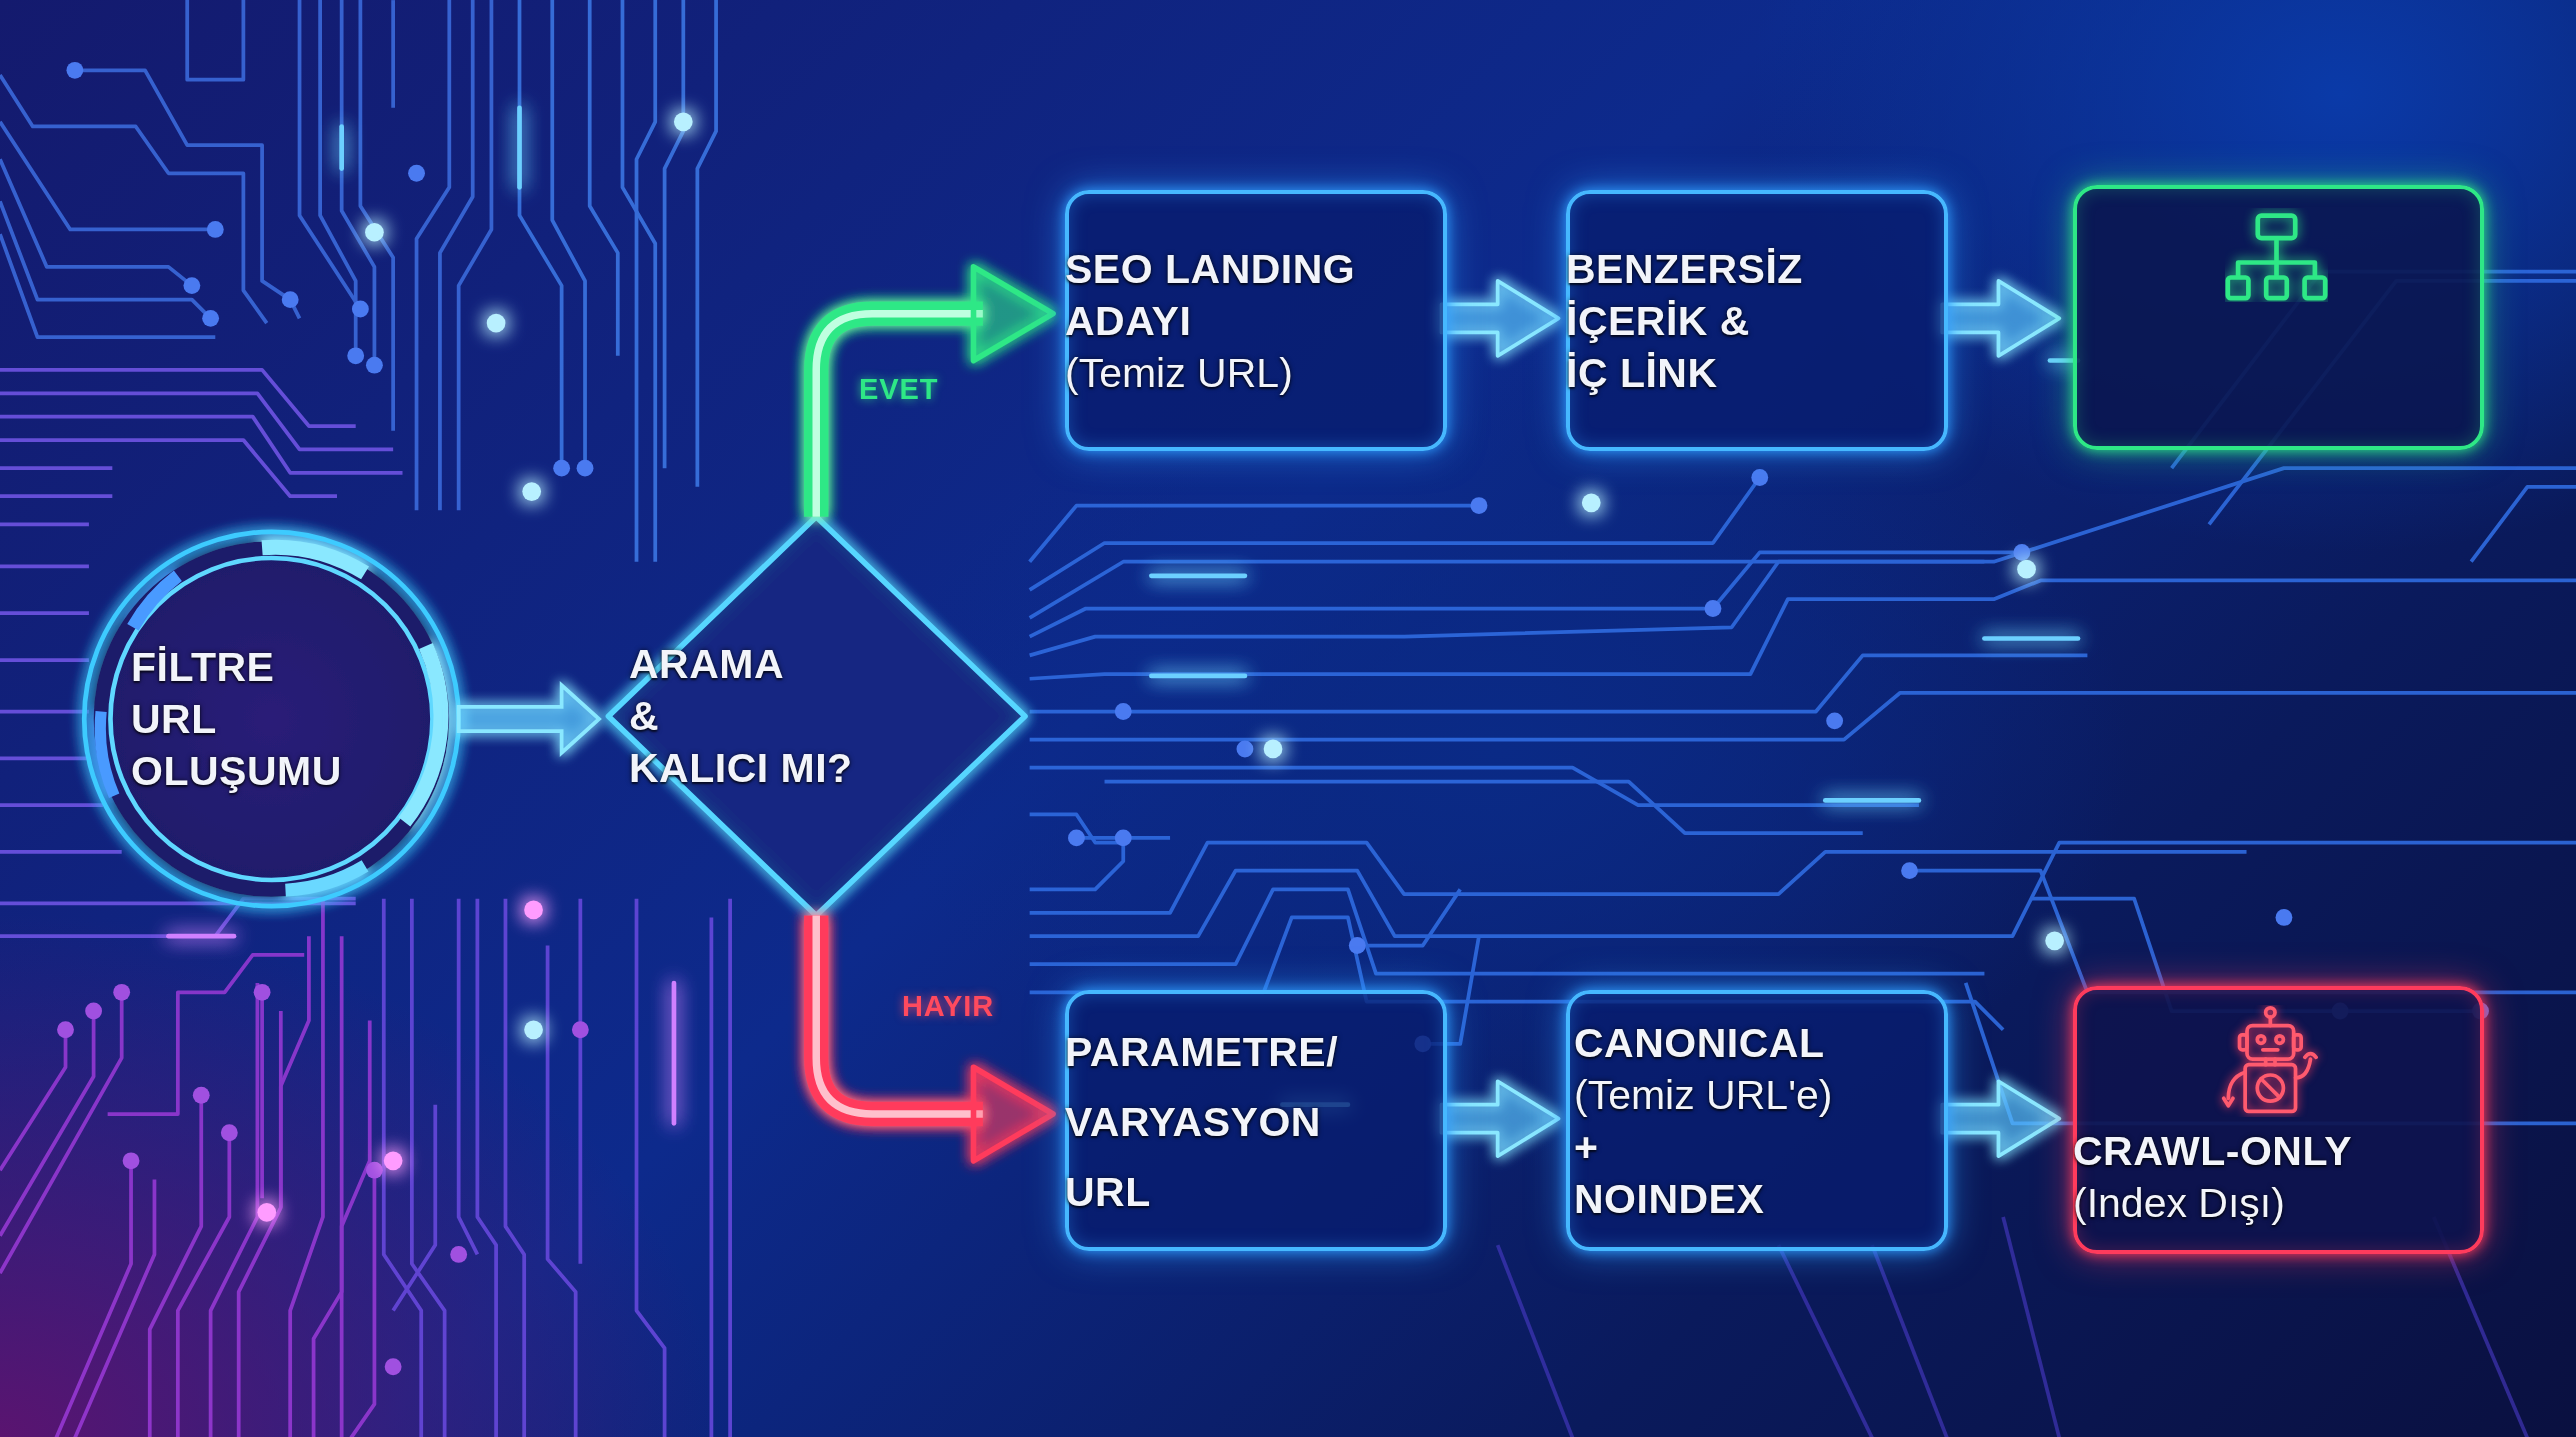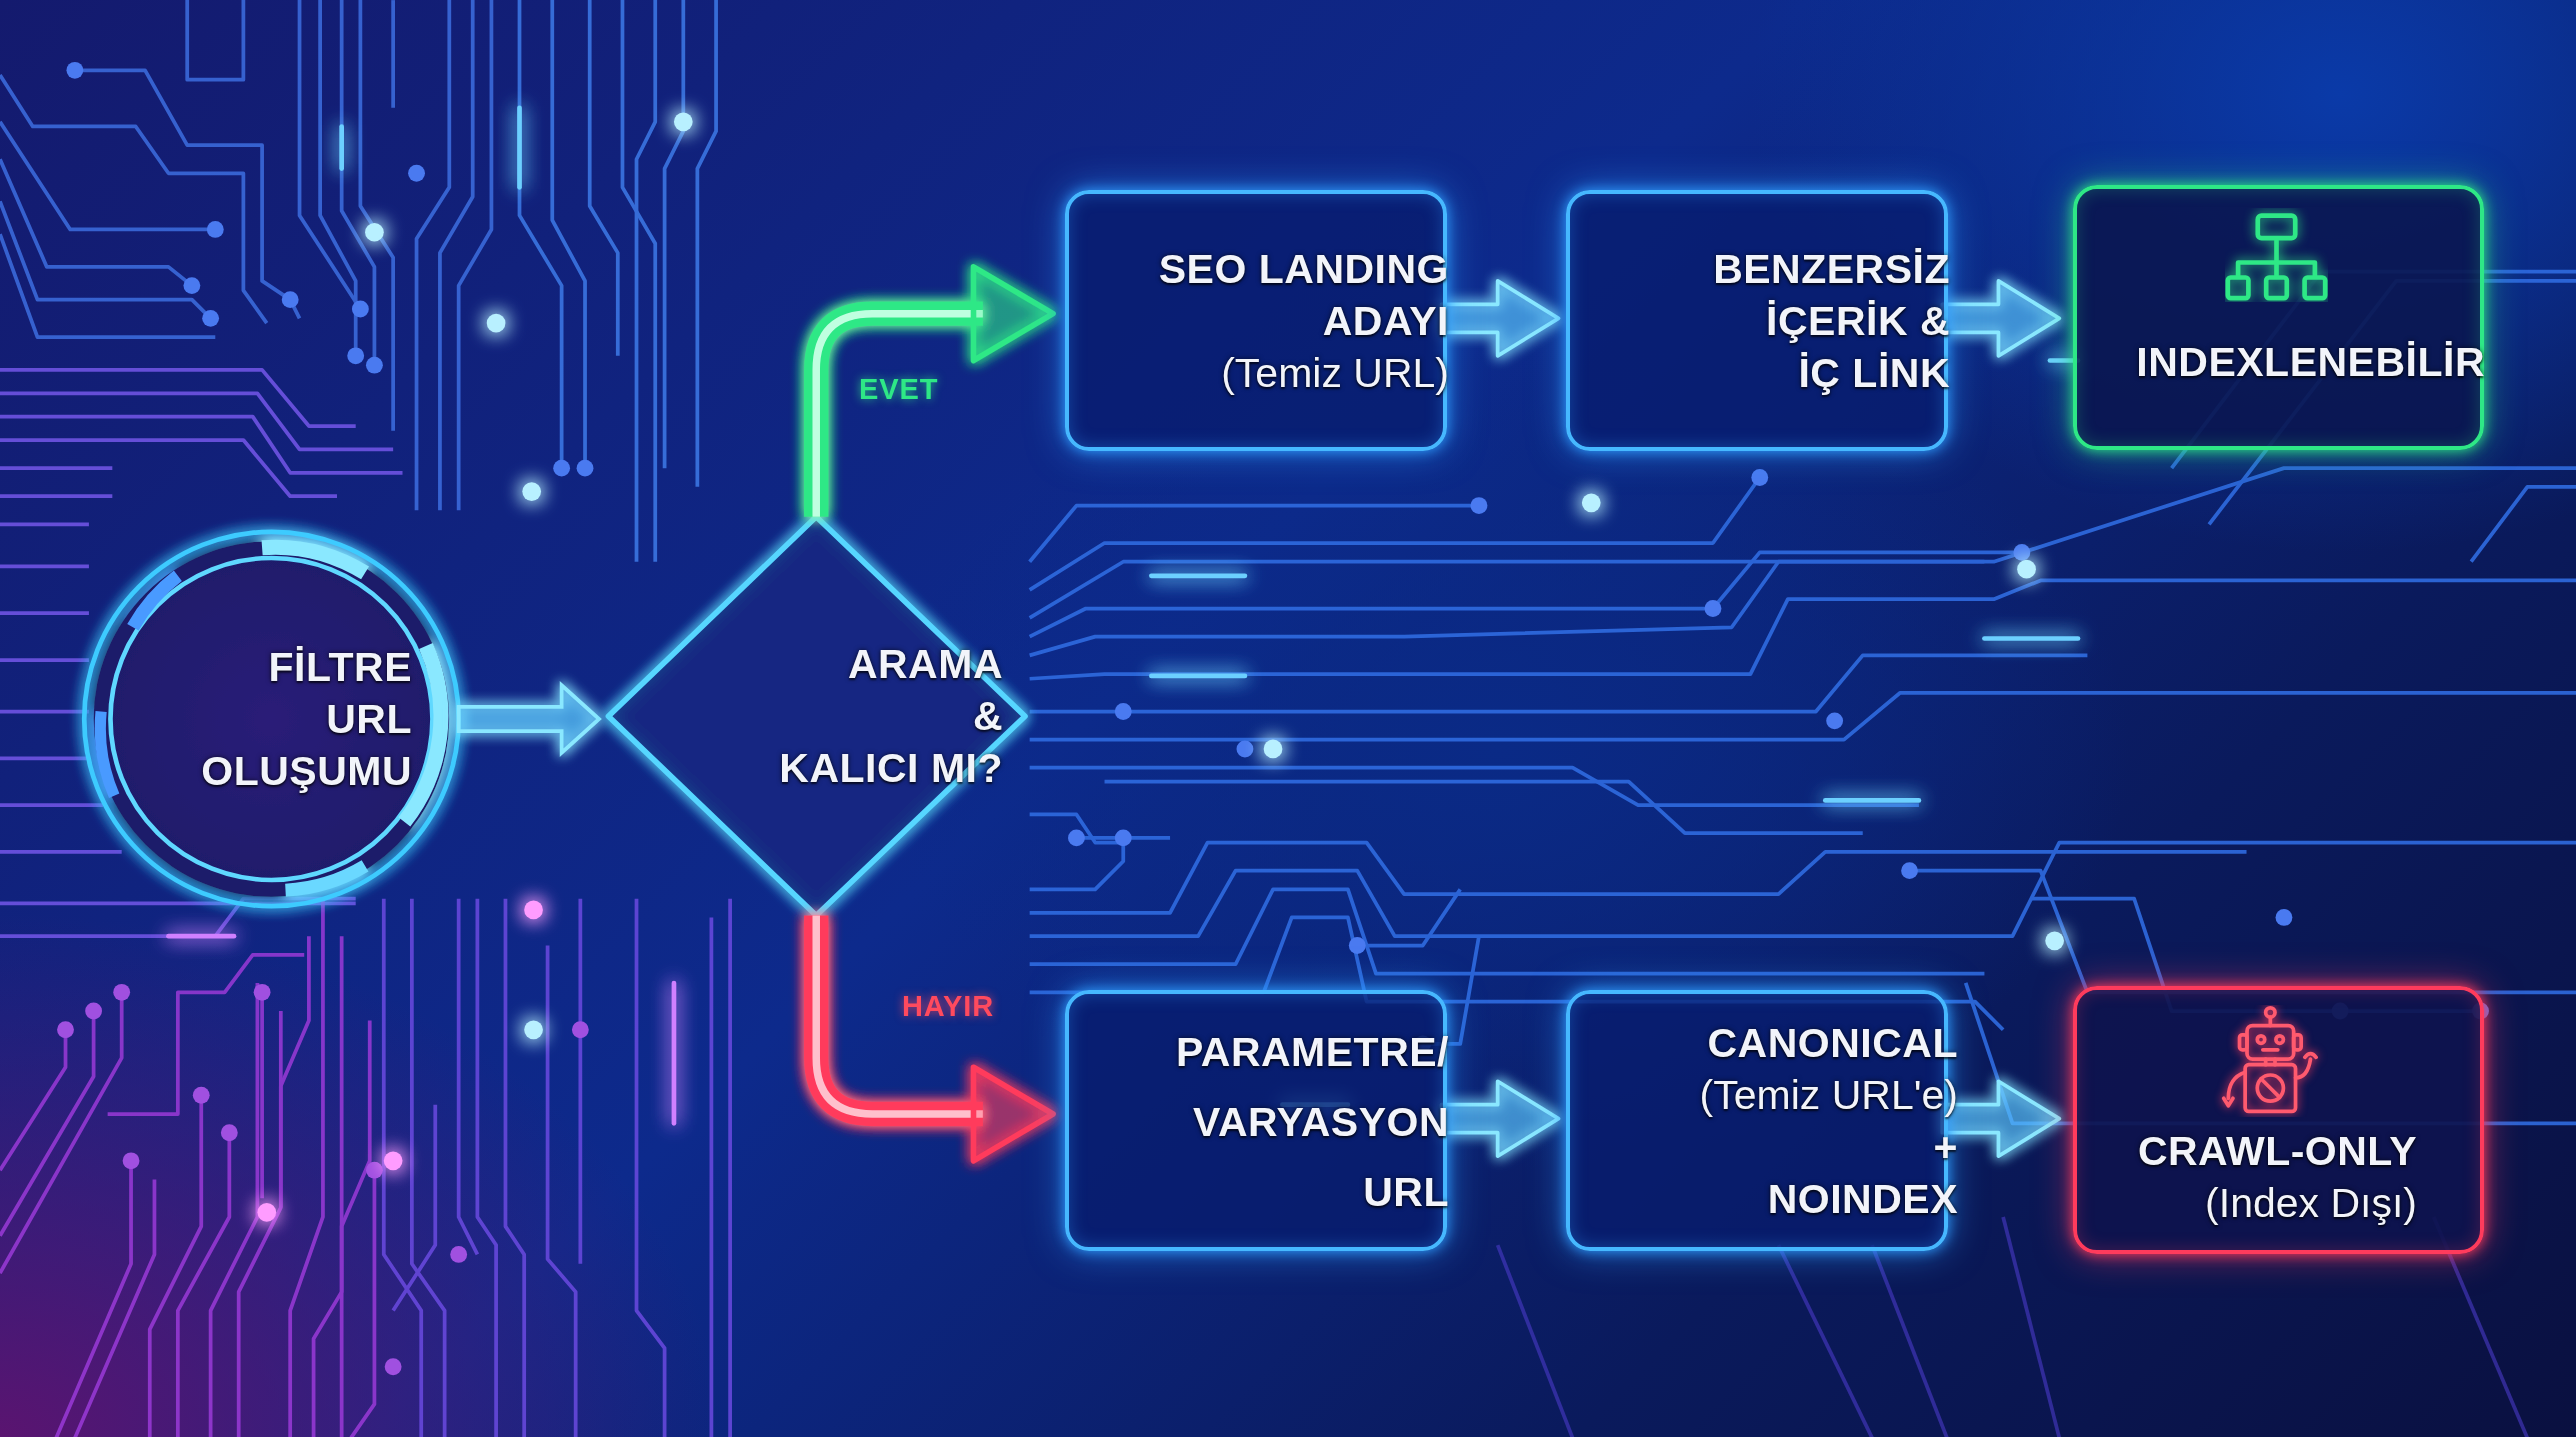--- a/index.html
+++ b/index.html
@@ -6,21 +6,21 @@
   body{width:2576px;height:1438px;overflow:hidden;position:relative;
     font-family:"Liberation Sans","DejaVu Sans",sans-serif;
     background:
       radial-gradient(ellipse 842px 655px at 2340px 94px, #0a3aa8 0%, rgba(10,58,168,0) 70%),
       radial-gradient(ellipse 1030px 749px at 0px 1438px, #5a1470 0%, rgba(90,20,112,0) 70%),
       radial-gradient(ellipse 842px 562px at 1498px 749px, #0a2a86 0%, rgba(10,42,134,0) 75%),
       linear-gradient(135deg,#141a6e 0%,#0d2a8c 45%,#0a1a5c 75%,#0a1040 100%);
   }
   #bg{position:absolute;left:0;top:0;width:2576px;height:1438px;}
   #fg{position:absolute;left:0;top:0;width:2576px;height:1438px;pointer-events:none;}
-  .node-text{position:absolute;display:flex;flex-direction:column;align-items:flex-end;justify-content:center;
+  .node-text{position:absolute;display:flex;flex-direction:column;align-items:flex-start;justify-content:center;
     text-align:center;color:#f2f4fa;text-shadow:0 0 5.6px rgba(0,0,0,.7),0 1.9px 1.9px rgba(0,0,0,.6);}
   .b{font-weight:bold;font-size:41px;line-height:52px;letter-spacing:0.5px;}
   .r{font-weight:normal;font-size:41px;line-height:52px;}
   .box{position:absolute;border-radius:24px;background:rgba(8,28,110,.78);}
   .box.blue{border:4.7px solid #46b8ff;box-shadow:0 0 13px #2f9cff,0 0 37px rgba(47,156,255,.6),inset 0 0 17px rgba(47,156,255,.35);}
   .box.green{border:4.7px solid #2ee886;background:rgba(10,22,80,.9);box-shadow:0 0 13px #2ee886,0 0 37px rgba(46,232,134,.5),inset 0 0 17px rgba(46,232,134,.25);}
   .box.red{border:4.7px solid #ff3b5c;background:rgba(14,20,78,.92);box-shadow:0 0 13px #ff3b5c,0 0 37px rgba(255,59,92,.55),inset 0 0 17px rgba(255,59,92,.25);}
   .label{position:absolute;font-weight:bold;font-size:29px;letter-spacing:0.9px;}
   .label.yes{color:#2ee886;text-shadow:0 0 9.4px rgba(46,232,134,.8);}
   .label.no{color:#ff4a5e;text-shadow:0 0 9.4px rgba(255,74,94,.8);}
@@ -328,21 +328,20 @@
   <g fill="none" stroke="#2ee886" stroke-width="5" stroke-linejoin="round" style="filter:drop-shadow(0 0 6px #2ee886)">
     <rect x="35" y="8" width="40" height="24" rx="4"></rect>
     <line x1="55" y1="32" x2="55" y2="74"></line>
     <polyline points="14,74 14,58 96,58 96,74"></polyline>
     <rect x="3" y="74" width="22" height="22" rx="3"></rect>
     <rect x="44" y="74" width="22" height="22" rx="3"></rect>
     <rect x="85" y="74" width="22" height="22" rx="3"></rect>
   </g>
 </svg>
 <div class="node-text" style="left:2073px;top:301px;width:412px;height:122px;">
-  <div class="b">INDEXLENEBİLİR</div>
 </div>
 
 <div class="box blue" style="left:1065px;top:990px;width:374px;height:253px;"></div>
 <div class="node-text" style="left:1065px;top:990px;width:384px;height:264px;gap:18px;">
   <div class="b">PARAMETRE/</div>
   <div class="b">VARYASYON</div>
   <div class="b">URL</div>
 </div>
 
 <div class="box blue" style="left:1566px;top:990px;width:374px;height:253px;"></div>

